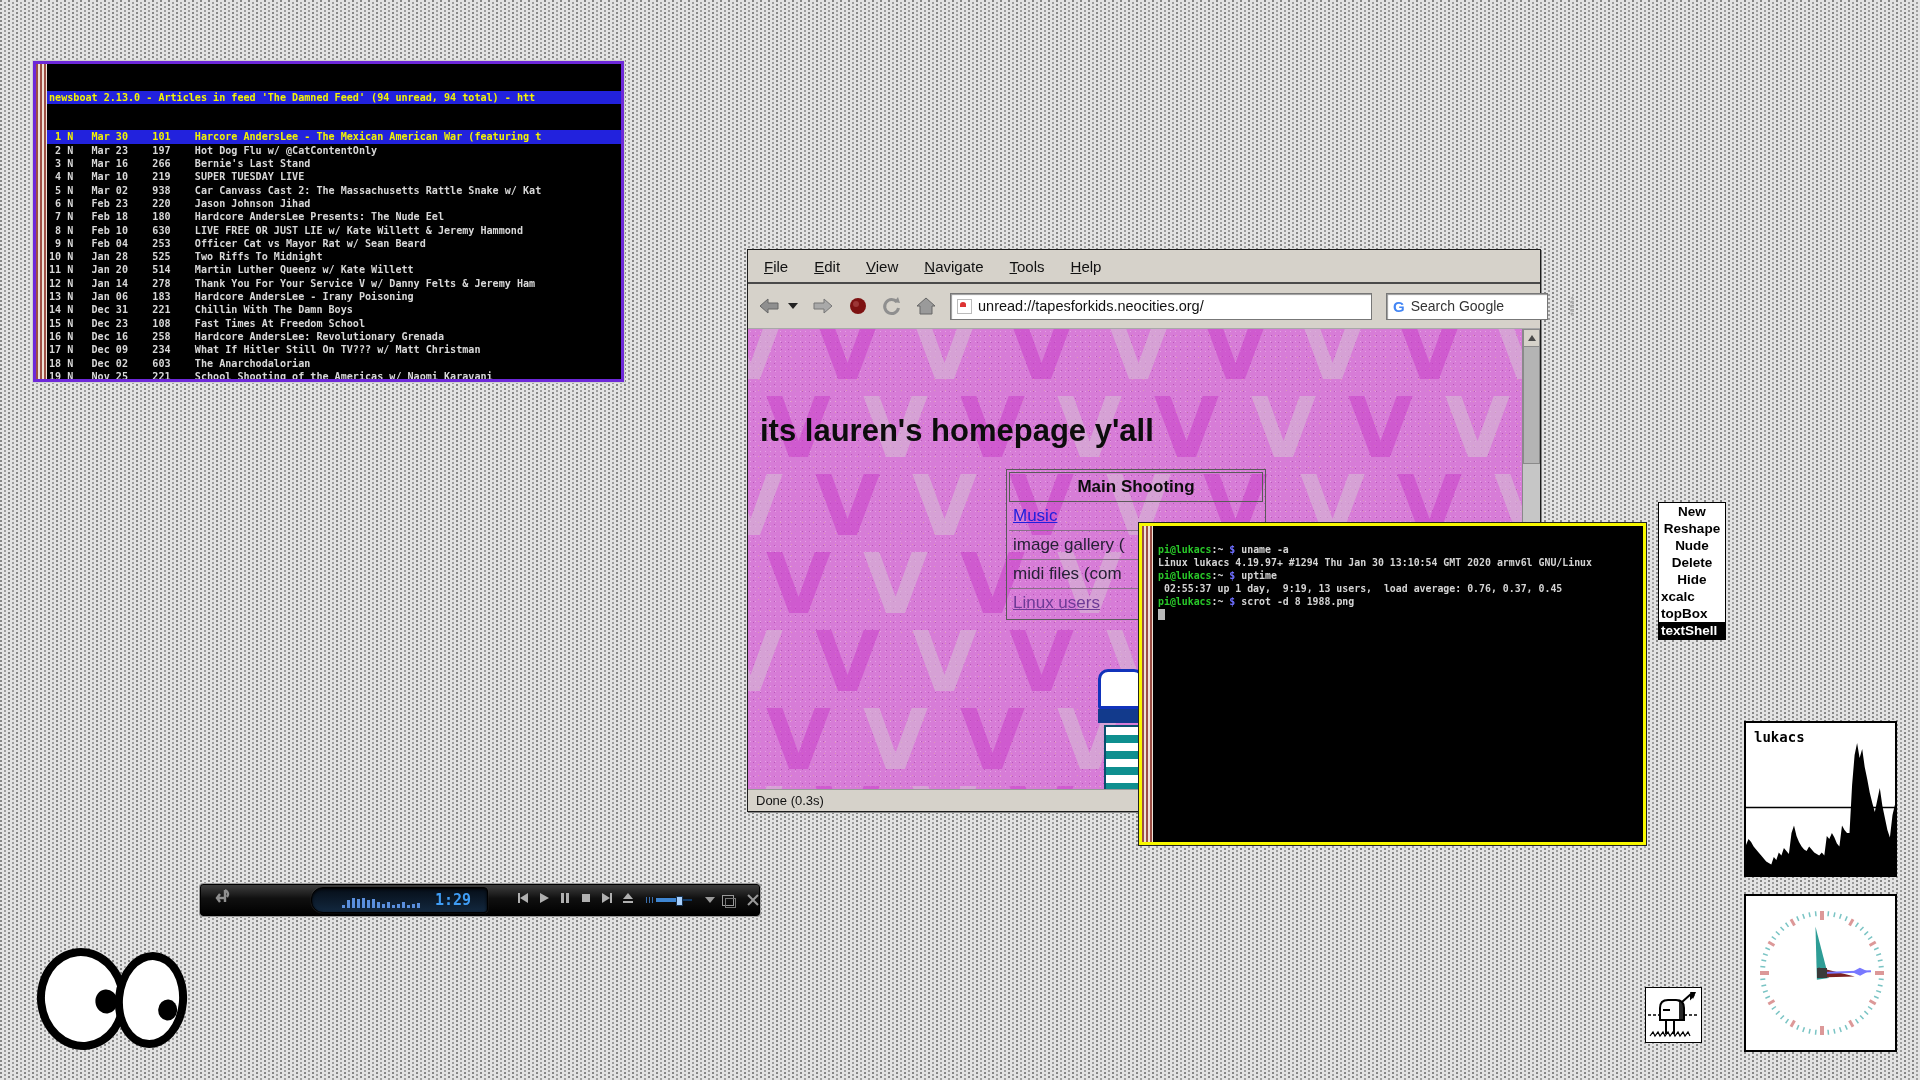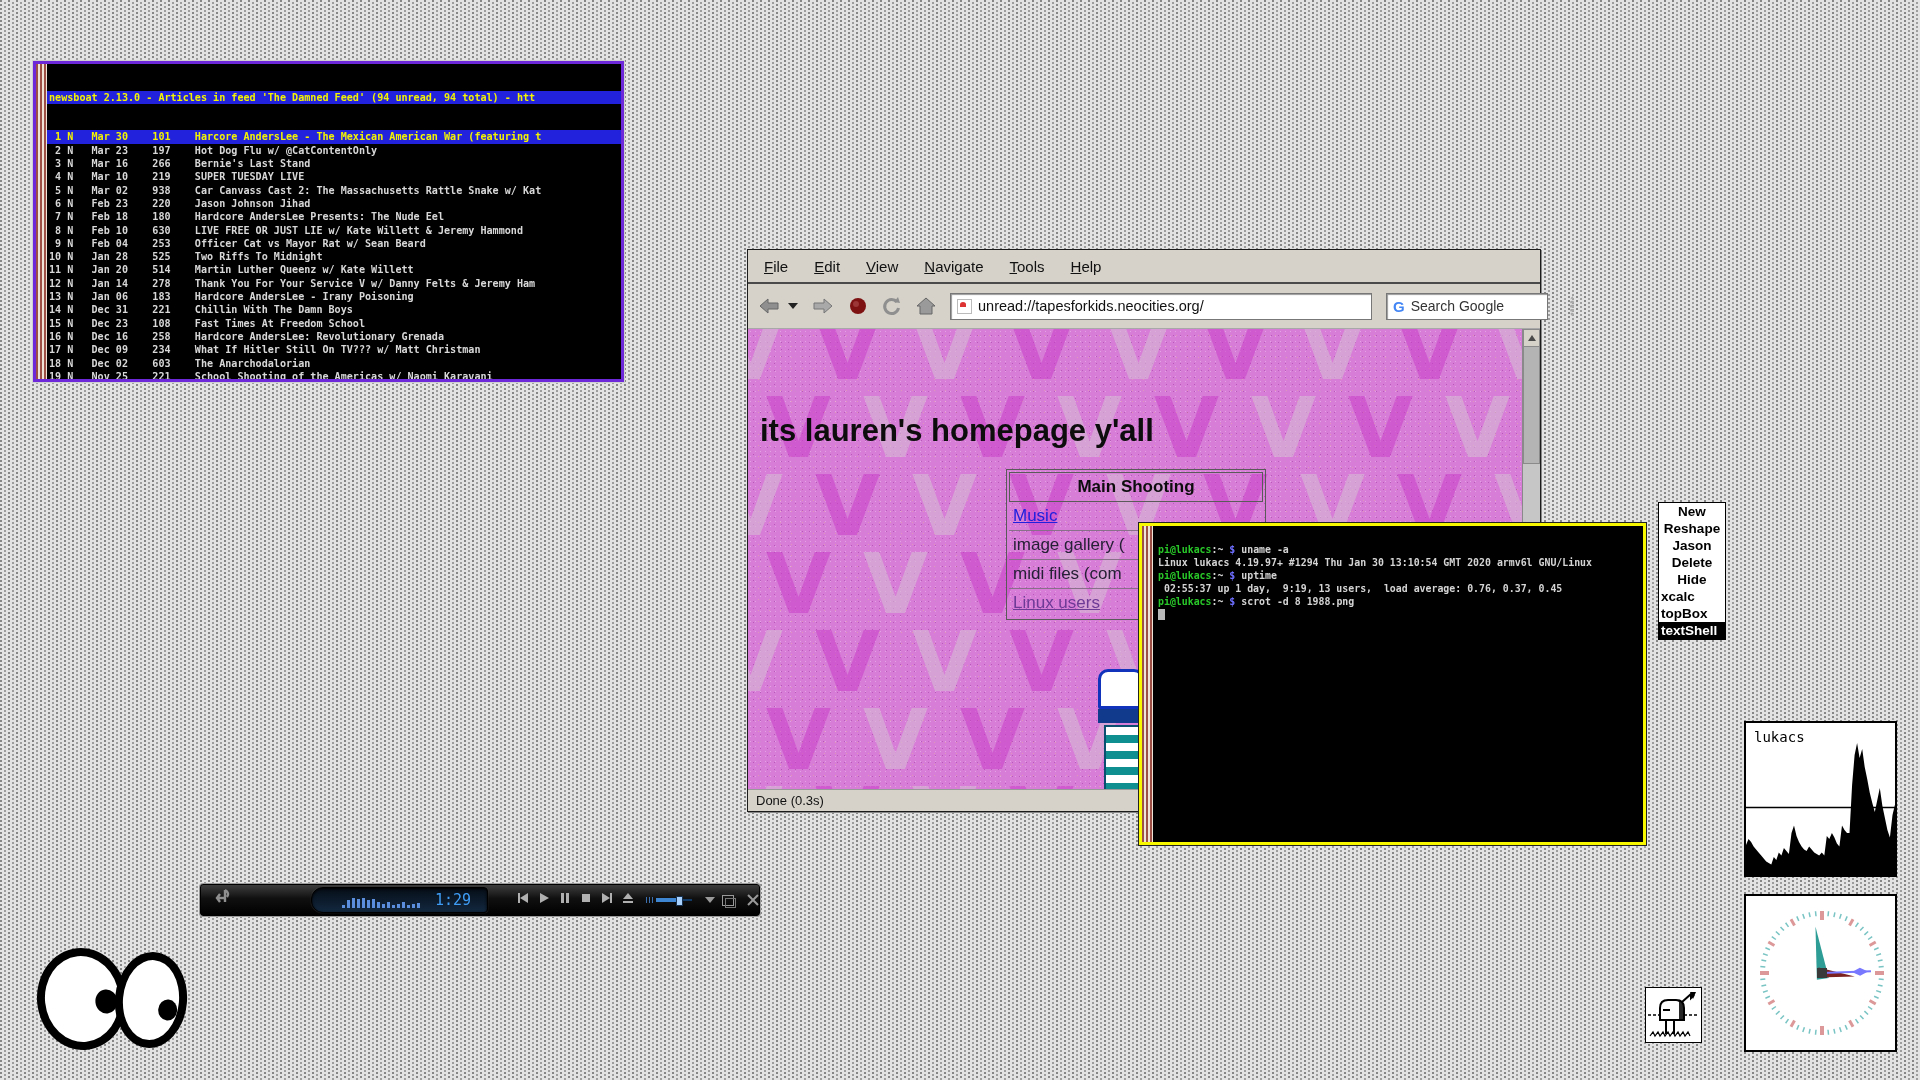--- a/index.html
+++ b/index.html
@@ -88,21 +88,21 @@
   
   .wm-menu{position:absolute;left:1658px;top:502px;width:66px;background:#fff;
     border:1px solid #000;z-index:7;font-weight:bold;font-size:13.5px;color:#000;
     font-family:"Liberation Sans",sans-serif}
   .wm-item{height:17px;line-height:17px;padding:0 2px;white-space:nowrap}
   .wm-item.center{text-align:center}
   .wm-item.sel{background:#000;color:#fff}
   
   .loadwin{left:1744px;top:721px;width:153px;height:156px;background:#fff;border:2px solid #000}
   .load-label{position:absolute;left:8px;top:6px;font-family:"DejaVu Sans Mono",monospace;
-    font-weight:normal;font-size:14px;color:#000}
+    font-weight:bold;font-size:14px;color:#000}
   .loadwin svg{position:absolute;left:0;bottom:0}
   
   .clockwin{left:1744px;top:894px;width:153px;height:158px;background:#fff;border:2px solid #000}
   
   .xbiff{left:1645px;top:987px;width:57px;height:56px;background:#fff;border:1px solid #000}
   
   .eye{position:absolute;background:#fff;border:8px solid #000;border-radius:50%}
   .eye-l{left:37px;top:948px;width:74px;height:86px;transform:rotate(-6deg)}
   .eye-r{left:115px;top:952px;width:56px;height:80px;transform:rotate(5deg)}
   .pupil{position:absolute;background:#000;border-radius:50%}
@@ -112,21 +112,21 @@
   .player{left:200px;top:884px;width:560px;height:32px;border-radius:3px;
     background:linear-gradient(#3d3d3d,#101010 45%,#000);border:1px solid #000;
     box-shadow:0 0 0 1px #9a9a9a;display:flex;align-items:center;z-index:4}
   .p-logo{margin-left:12px}
   .p-display{margin-left:78px;width:190px;height:24px;border-radius:12px 4px 4px 12px;
     background:linear-gradient(#060e18,#12283f);border:1px solid #000;
     box-shadow:inset 0 1px 3px #000,0 0 1px #555;display:flex;align-items:flex-end;position:relative}
   #spectrum{position:absolute;left:30px;bottom:4px;display:flex;align-items:flex-end;gap:2px}
   #spectrum i{display:block;width:3px;background:#5b8fdd}
   .p-time{position:absolute;right:16px;top:3px;font-family:"DejaVu Sans Mono",monospace;
-    font-weight:normal;font-size:15px;color:#3f9df5}
+    font-weight:bold;font-size:15px;color:#3f9df5}
   .p-buttons{display:flex;align-items:center;gap:7px;margin-left:28px}
   .vol{width:48px;height:12px;position:relative;margin:0 4px}
   .vol .tick{position:absolute;width:1px;height:6px;background:#3b6fae;top:3px}
   .vol .track{position:absolute;left:10px;top:5px;width:36px;height:2px;background:#123a66}
   .vol .fill{position:absolute;left:10px;top:4px;width:22px;height:4px;background:#3f86d2}
   .vol .knob{position:absolute;left:30px;top:2px;width:5px;height:8px;background:#a9d2ff;border:1px solid #16314f}
   .p-down{width:0;height:0;border-left:5px solid transparent;border-right:5px solid transparent;border-top:6px solid #9a9a9a}
   .p-win{width:10px;height:9px;border:1px solid #9a9a9a;position:relative}
   .p-win:before{content:"";position:absolute;left:2px;top:2px;width:9px;height:8px;border:1px solid #777}
   .p-close{position:relative;width:12px;height:12px;margin-left:6px}
@@ -287,21 +287,21 @@
 </div>
 
 <div class="win terminal">
   <div class="stripebar"></div>
   <div class="term-body" id="term-lines"><div><span class="t-user">pi@lukacs</span>:~ <span class="t-dollar">$</span> uname -a</div><div>Linux lukacs 4.19.97+ #1294 Thu Jan 30 13:10:54 GMT 2020 armv6l GNU/Linux</div><div><span class="t-user">pi@lukacs</span>:~ <span class="t-dollar">$</span> uptime</div><div> 02:55:37 up 1 day,  9:19, 13 users,  load average: 0.76, 0.37, 0.45</div><div><span class="t-user">pi@lukacs</span>:~ <span class="t-dollar">$</span> scrot -d 8 1988.png</div><div><span class="t-cursor"></span></div></div>
 </div>
 
 <div class="wm-menu" id="wm-menu">
     <div class="wm-item center">New</div>
     <div class="wm-item center">Reshape</div>
-    <div class="wm-item center">Jason</div>
+    <div class="wm-item center">Nude</div>
     <div class="wm-item center">Delete</div>
     <div class="wm-item center">Hide</div>
     <div class="wm-item">xcalc</div>
     <div class="wm-item">topBox</div>
     <div class="wm-item sel">textShell</div>
   </div>
 
 <div class="win loadwin">
   <div class="load-label">lukacs</div>
   <div id="loadgraph">

